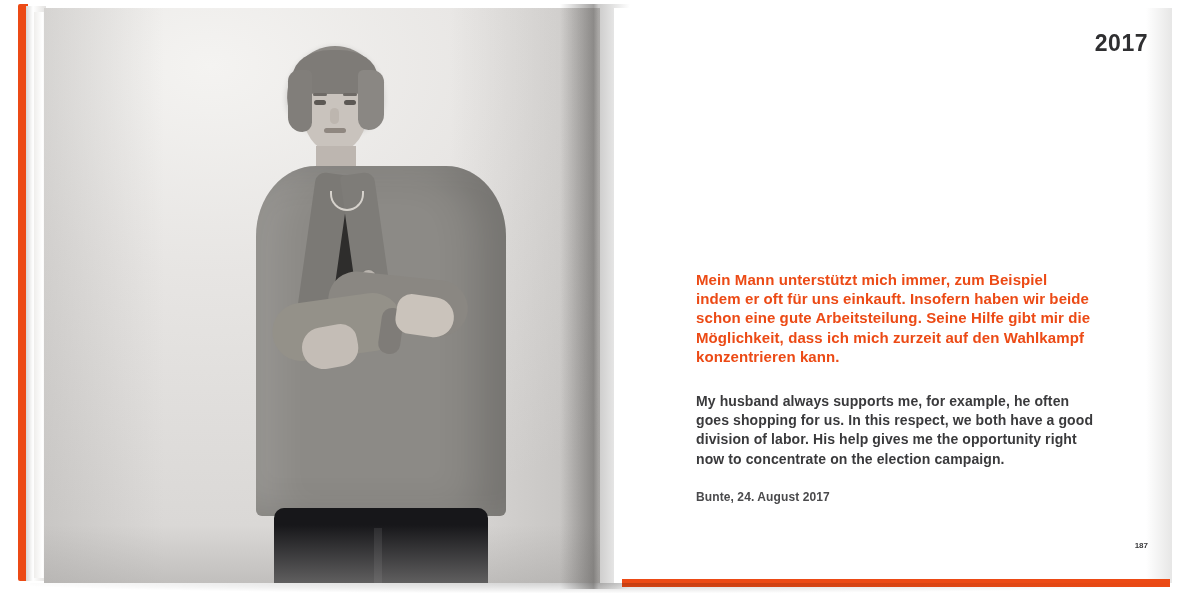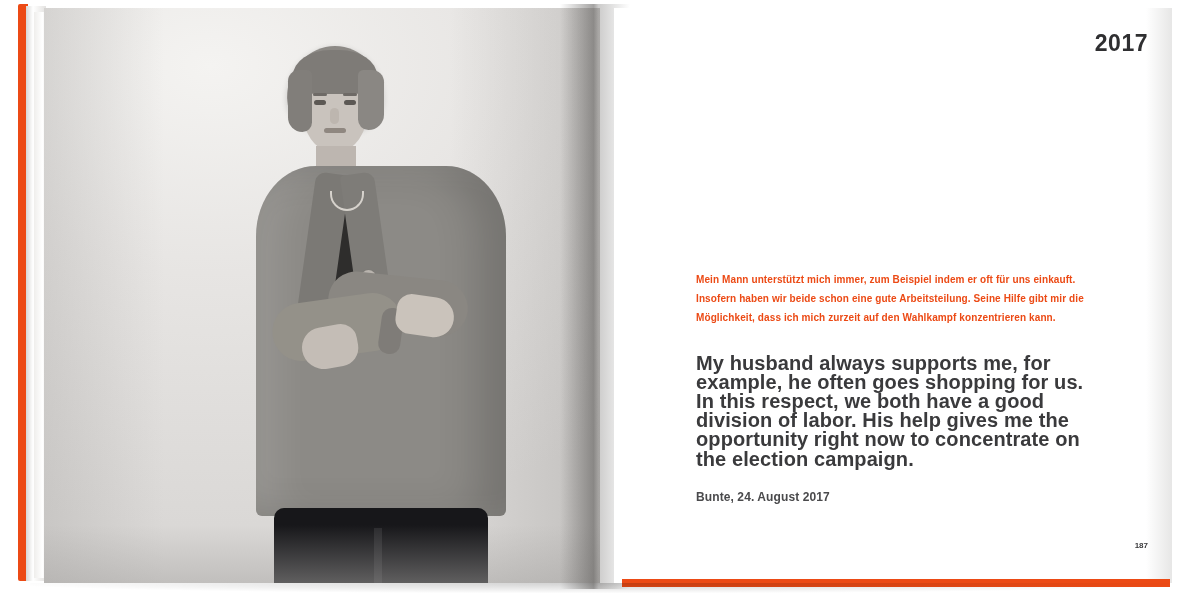--- a/index.html
+++ b/index.html
@@ -313,30 +313,30 @@
   }
   .quote-block {
     position: absolute;
     left: 82px;
     top: 262px;
     width: 400px;
   }
   .quote-de {
     margin: 0;
     color: #ec4a15;
-    font-size: 10px;
+    font-size: 15px;
     line-height: 19.2px;
     font-weight: bold;
     letter-spacing: 0.1px;
   }
   .quote-en {
     margin: 0;
     padding-top: 26px;
     color: #3a3a3c;
-    font-size: 20px;
+    font-size: 14px;
     line-height: 19.2px;
     font-weight: bold;
     letter-spacing: 0.1px;
   }
   .source {
     margin: 0;
     padding-top: 21px;
     color: #4a4a4c;
     font-size: 12px;
     font-weight: bold;

